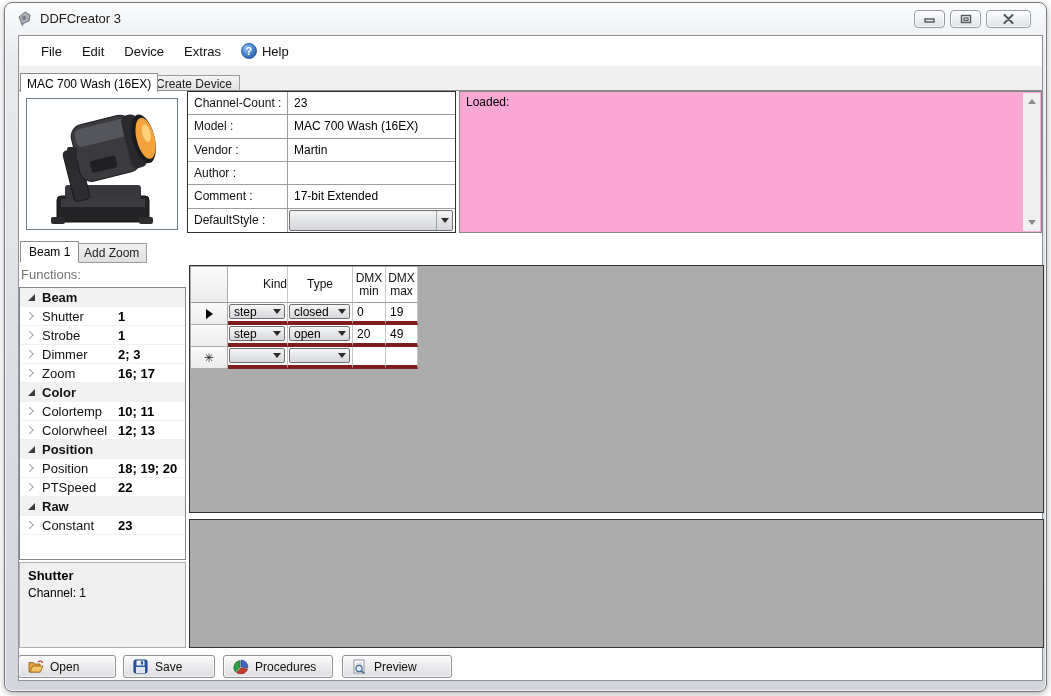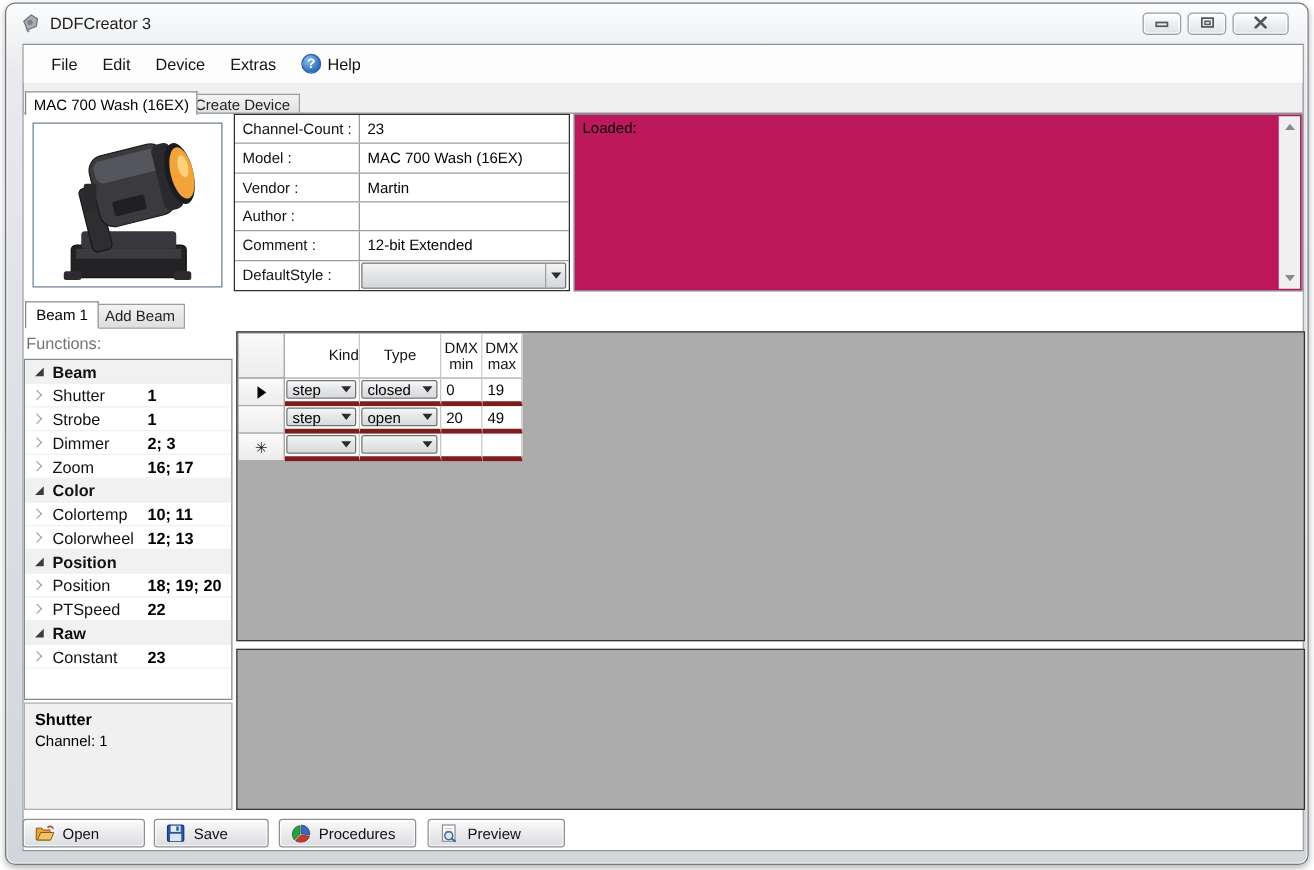--- a/index.html
+++ b/index.html
@@ -61,21 +61,21 @@
   .combo {
     position:absolute; left:1px; top:1px; right:2px; bottom:1px;
     border:1px solid #707070; border-radius:2px;
     background:linear-gradient(180deg,#f4f5f6,#e4e5e7 45%,#d5d7da);
     display:flex; align-items:center;
   }
   .combo .combo-text { flex:1; padding-left:4px; font-size:12px; overflow:hidden; white-space:nowrap; }
   .combo .combo-arrow { width:16px; align-self:stretch; display:flex; align-items:center; justify-content:center; border-left:1px solid #9aa0a6; }
   .arrow-down { width:0; height:0; border-left:4px solid transparent; border-right:4px solid transparent; border-top:5px solid #2b2b2b; }
   
-  .loaded-box { position:absolute; left:440px; top:0; width:583px; height:142px; background:#be185d; border:1px solid #828790; font-size:12px; line-height:15px; padding:3px 24px 3px 6px; }
+  .loaded-box { position:absolute; left:440px; top:0; width:583px; height:142px; background:#f9a8d4; border:1px solid #828790; font-size:12px; line-height:15px; padding:3px 24px 3px 6px; }
   .vscroll { position:absolute; right:1px; top:1px; bottom:1px; width:17px; background:#f0f0f0; }
   .vs-btn { position:absolute; left:0; width:17px; height:17px; display:flex; align-items:center; justify-content:center; }
   .tri-up { width:0; height:0; border-left:4px solid transparent; border-right:4px solid transparent; border-bottom:5px solid #868c93; }
   .tri-dn { width:0; height:0; border-left:4px solid transparent; border-right:4px solid transparent; border-top:5px solid #868c93; }
   
   .beam-tab-active { position:absolute; left:1px; top:150px; height:22px; padding:0 8px; background:#fff; border:1px solid #8c8c8c; border-bottom:1px solid #fff; font-size:12px; display:flex; align-items:center; z-index:2; }
   .beam-tab-inactive { position:absolute; left:57px; top:152px; height:20px; padding:0 7px; background:linear-gradient(180deg,#f2f2f2,#dedede); border:1px solid #9c9c9c; font-size:12px; display:flex; align-items:center; color:#222; }
   .functions-label { position:absolute; left:2px; top:176px; font-size:13px; color:#737373; }
   
   .tree { position:absolute; left:0px; top:196px; width:167px; height:273px; background:#fff; border:1px solid #828790; overflow:hidden; }
@@ -203,21 +203,21 @@
           </div>
           <div class="prop-row">
             <div class="prop-label">Vendor :</div>
             <div class="prop-value">Martin</div>
           </div>
           <div class="prop-row">
             <div class="prop-label">Author :</div>
           </div>
           <div class="prop-row">
             <div class="prop-label">Comment :</div>
-            <div class="prop-value">12-bit Extended</div>
+            <div class="prop-value">17-bit Extended</div>
           </div>
           <div class="prop-row">
             <div class="prop-label">DefaultStyle :</div>
             <div class="prop-value">
               <div class="combo">
                 <span class="combo-text"></span>
                 <span class="combo-arrow">
                     <span class="arrow-down"></span>
                   </span>
               </div>
@@ -231,21 +231,21 @@
             <div class="vs-btn" style="top:0;">
                 <span class="tri-up"></span>
               </div>
             <div class="vs-btn" style="bottom:0;">
                 <span class="tri-dn"></span>
               </div>
           </div>
         </div>
 
         <div class="beam-tab-active">Beam 1</div>
-        <div class="beam-tab-inactive">Add Beam</div>
+        <div class="beam-tab-inactive">Add Zoom</div>
 
         <div class="functions-label">Functions:</div>
         <div class="tree">
           <div class="tree-row group">
             <span class="t-arrow">
                 <span class="exp-tri"></span>
               </span>
             <span class="t-label b">Beam</span>
           </div>
           <div class="tree-row">

